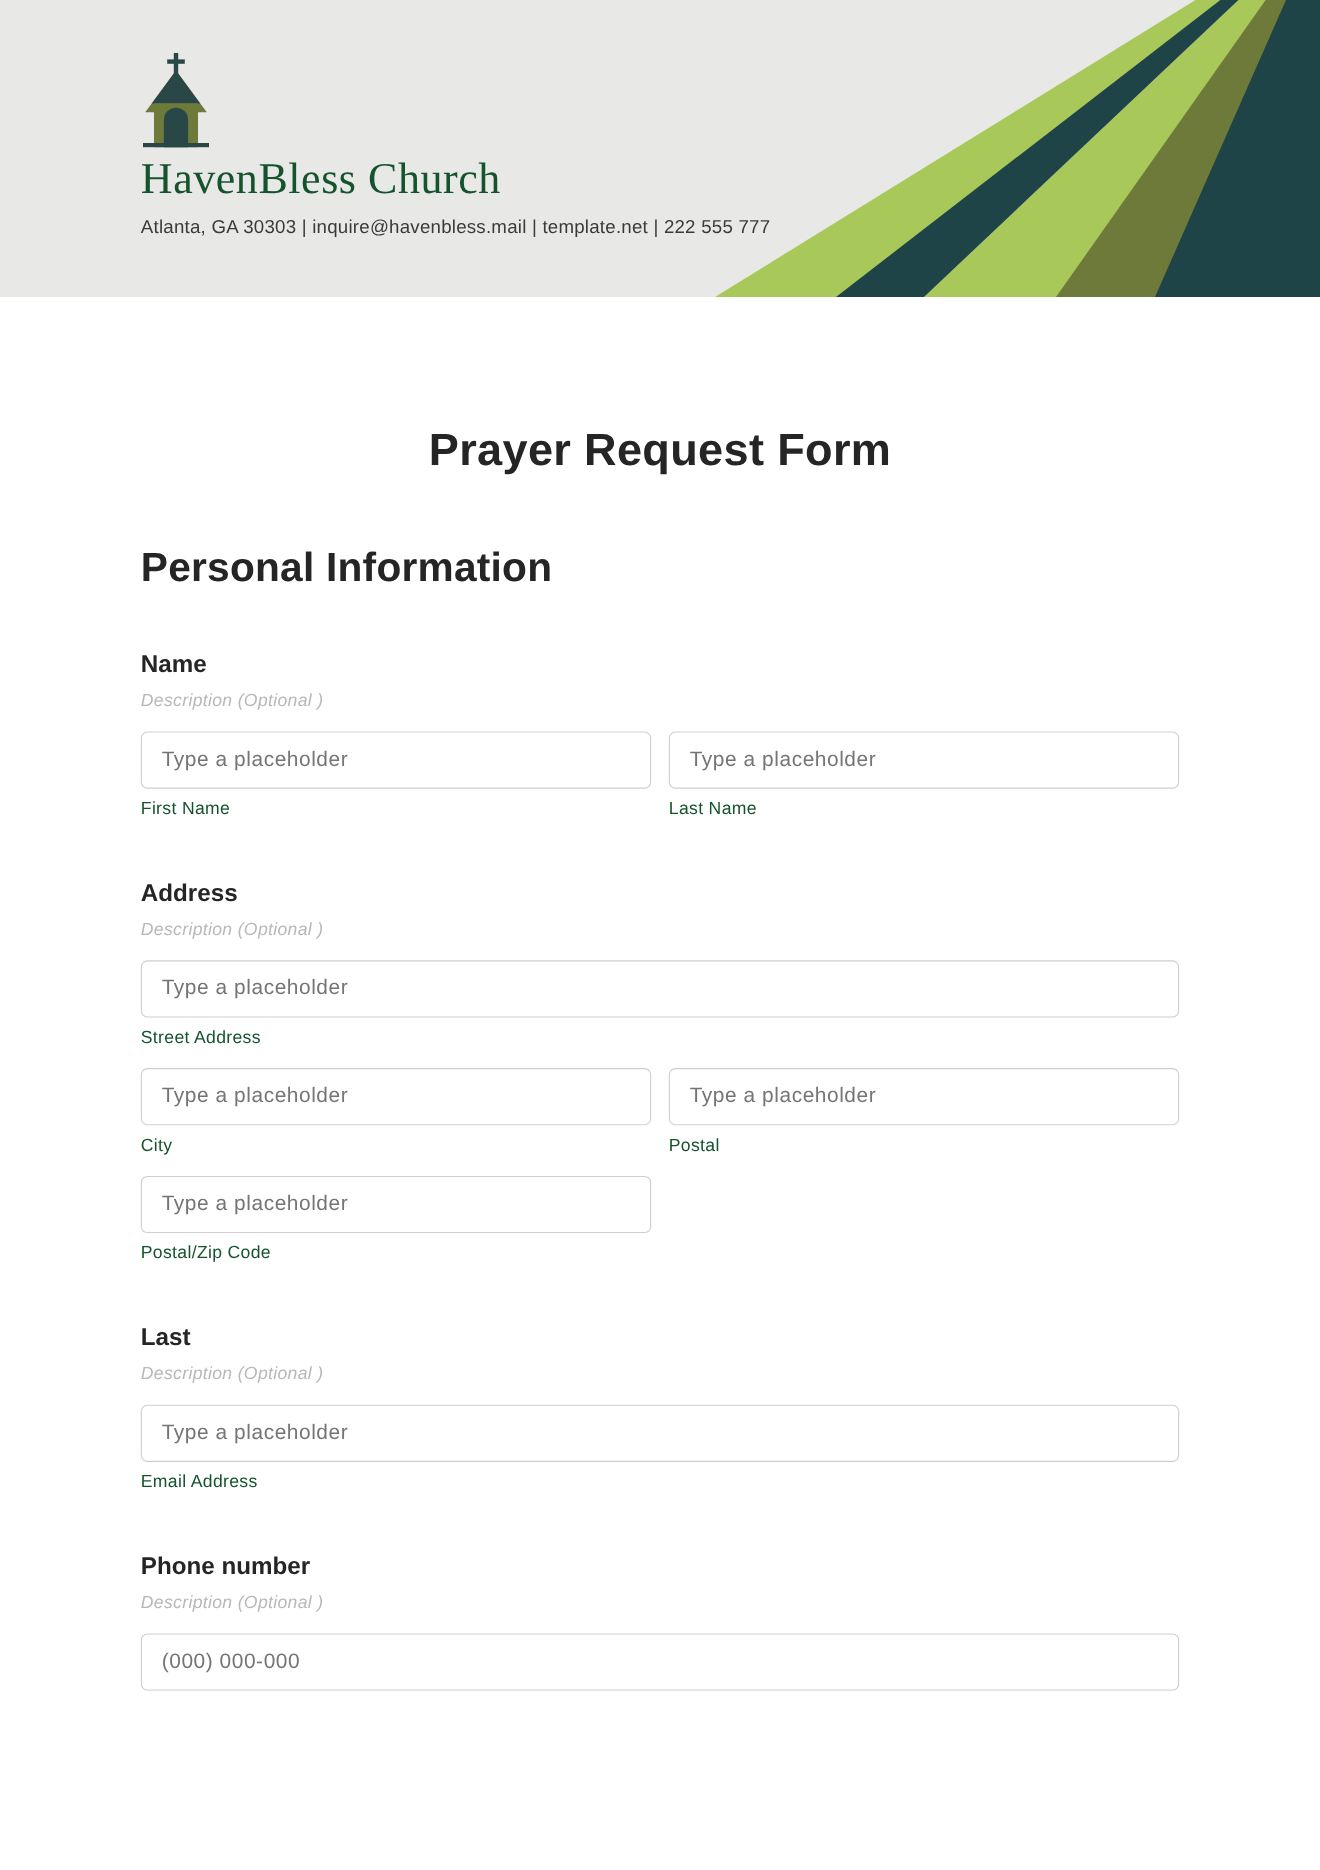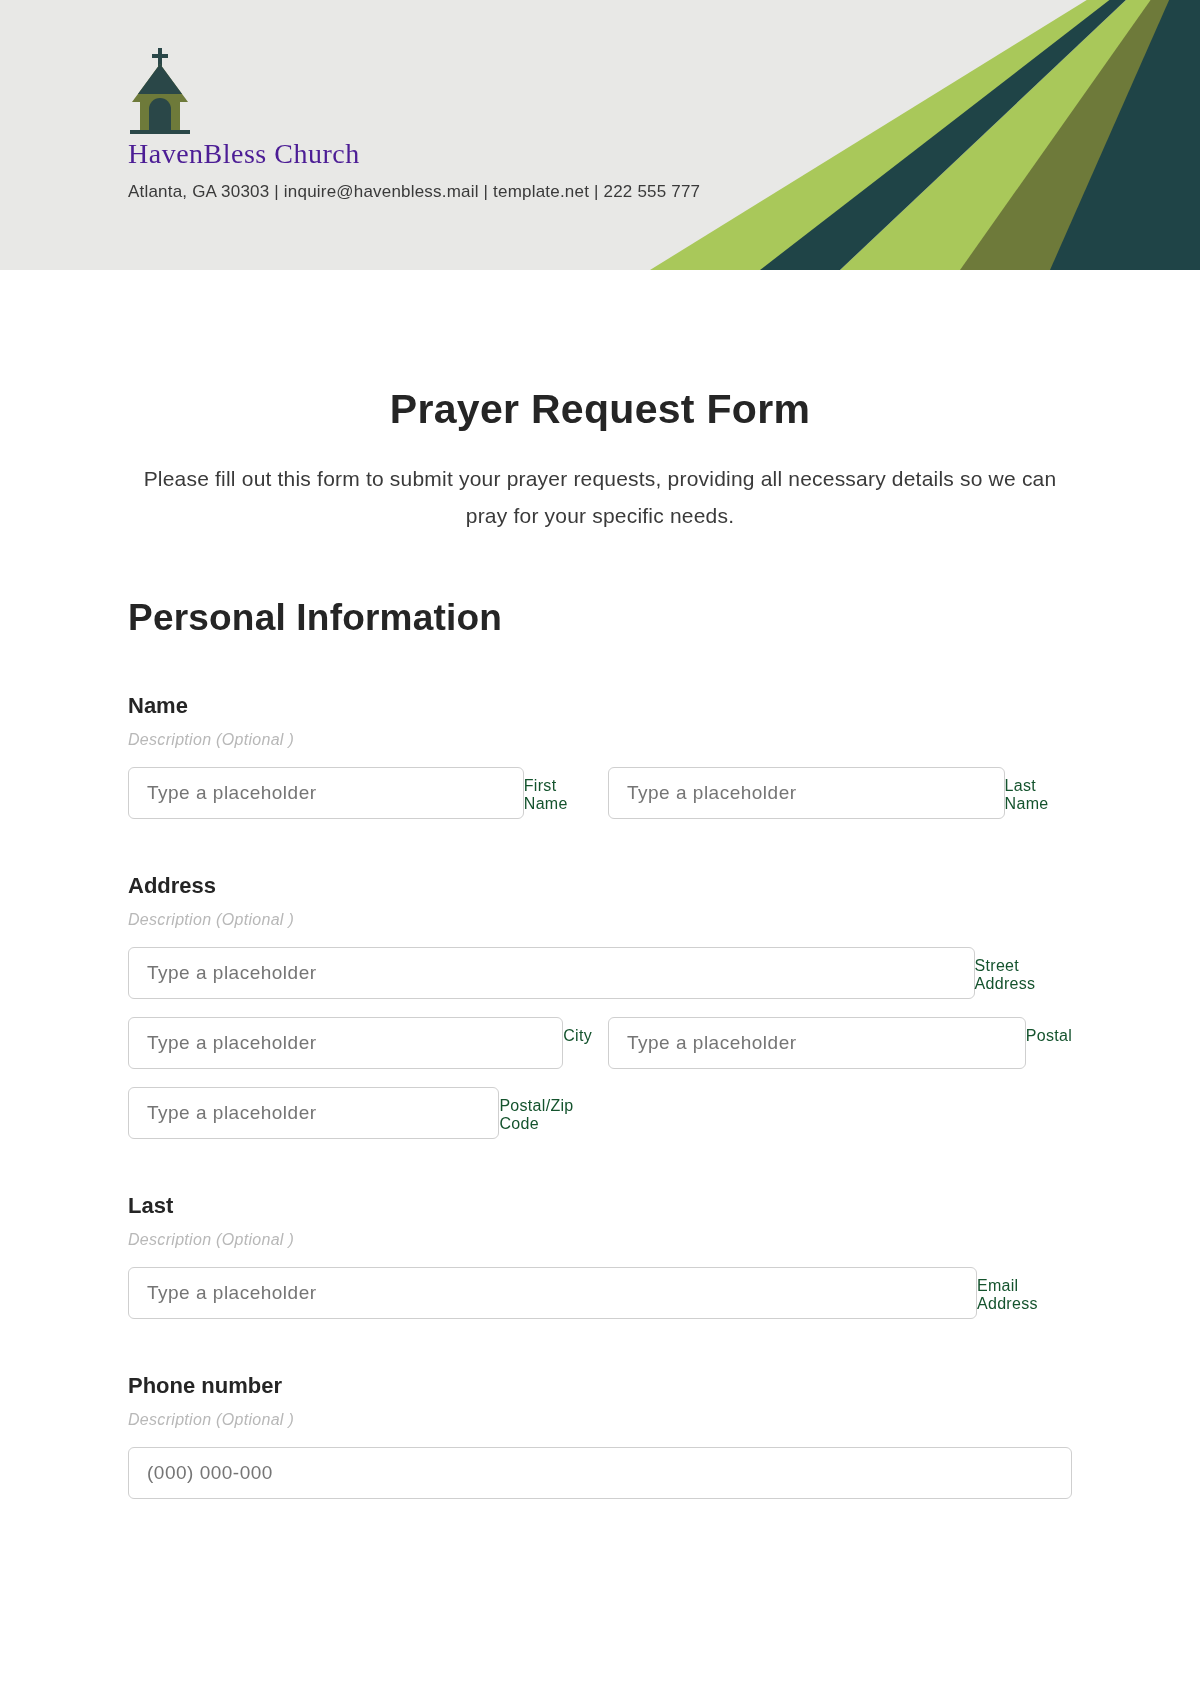--- a/index.html
+++ b/index.html
@@ -1,31 +1,31 @@
 <!DOCTYPE html>
 <html><head>
 <meta charset="utf-8">
 <style>
 * { margin:0; padding:0; box-sizing:border-box; }
 body { font-family: Arial, Helvetica, sans-serif; background:#fff; width:1200px; color:#2a2a2a; }
 .header { background:#e8e8e6; height:270px; position:relative; overflow:hidden; padding:48px 0 0 128px; }
 .header svg.rays { position:absolute; right:0; top:0; }
 .logo { display:flex; flex-direction:column; }
 .church-icon { width:60px; height:86px; margin-bottom:2px; margin-left:2px; }
-.org-name { font-family: Georgia, 'Times New Roman', serif; font-size:28px; color:#4c1d95; letter-spacing:0.5px; margin-top:2px; }
+.org-name { font-family: Georgia, 'Times New Roman', serif; font-size:40px; color:#14532d; letter-spacing:0.5px; margin-top:2px; }
 .contact { font-size:17px; color:#3a3a3a; margin-top:12px; letter-spacing:0.2px; }
 .content { padding:96px 128px 0 128px; }
 .title { font-size:41px; font-weight:700; text-align:center; color:#252525; letter-spacing:0.3px;margin-top:20px; }
 .intro { font-size:21px; color:#3a3a3a; text-align:center; margin-top:28px; line-height:1.75; letter-spacing:0.2px; }
 .section-head { font-size:37px; font-weight:700; color:#252525; margin-top:62px; letter-spacing:0.2px; }
 .group { margin-top:54px; }
 .group-label { font-size:22px; font-weight:700; color:#252525; }
 .group-desc { font-size:16px; font-style:italic; color:#b8b8b8; margin-top:12px; letter-spacing:0.3px; }
 .row { display:flex; gap:16px; margin-top:18px; }
-.col { flex:1; display:flex; flex-direction:row; }
+.col { flex:1; display:flex; flex-direction:column; }
 .col.half { flex:0 0 calc(50% - 8px); }
 .input { width:100%; height:52px; border:1px solid #cfcfcf; border-radius:6px; padding:0 18px; font-size:19px; color:#3a3a3a; font-family:inherit; letter-spacing:0.5px; background:#fff; }
 .sublabel { font-size:16px; color:#14532d; margin-top:10px; letter-spacing:0.3px; }
 </style>
 </head>
 <body>
 
 <div class="header">
   <svg class="rays" width="620" height="270" viewBox="0 0 620 270">
     <polygon points="620,-70 620,270 270,270" fill="#1f4447"></polygon>
@@ -44,21 +44,20 @@
       <path d="M30 50 A11 11 0 0 1 41 61 L41 86 L19 86 L19 61 A11 11 0 0 1 30 50 Z" fill="#2a4748"></path>
       <rect x="0" y="82" width="60" height="4" fill="#2a4748"></rect>
     </svg>
     <div class="org-name">HavenBless Church</div>
     <div class="contact">Atlanta, GA 30303 | inquire@havenbless.mail | template.net | 222 555 777</div>
   </div>
 </div>
 
 <div class="content">
   <h1 class="title">Prayer Request Form</h1>
-  <p class="intro">Please fill out this form to submit your prayer requests, providing all necessary details so we can pray for your specific needs.</p>
 
   <h2 class="section-head">Personal Information</h2>
 
   <div class="group">
     <div class="group-label">Name</div>
     <div class="group-desc">Description  (Optional )</div>
     <div class="row">
       <div class="col">
         <input class="input" placeholder="Type a placeholder" style="">
         <div class="sublabel">First Name</div>

